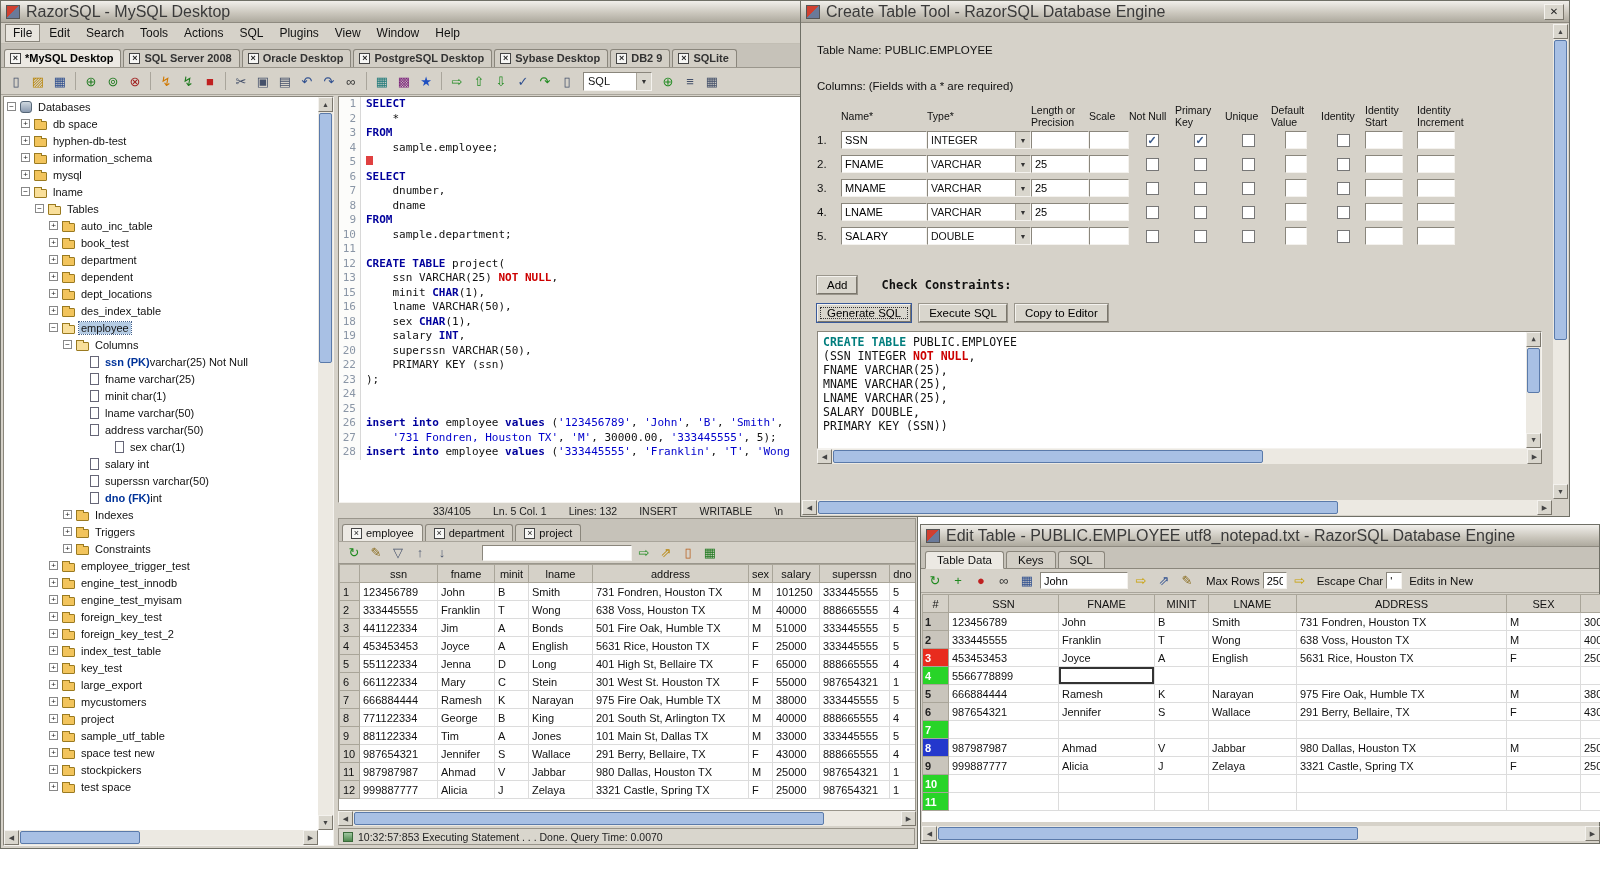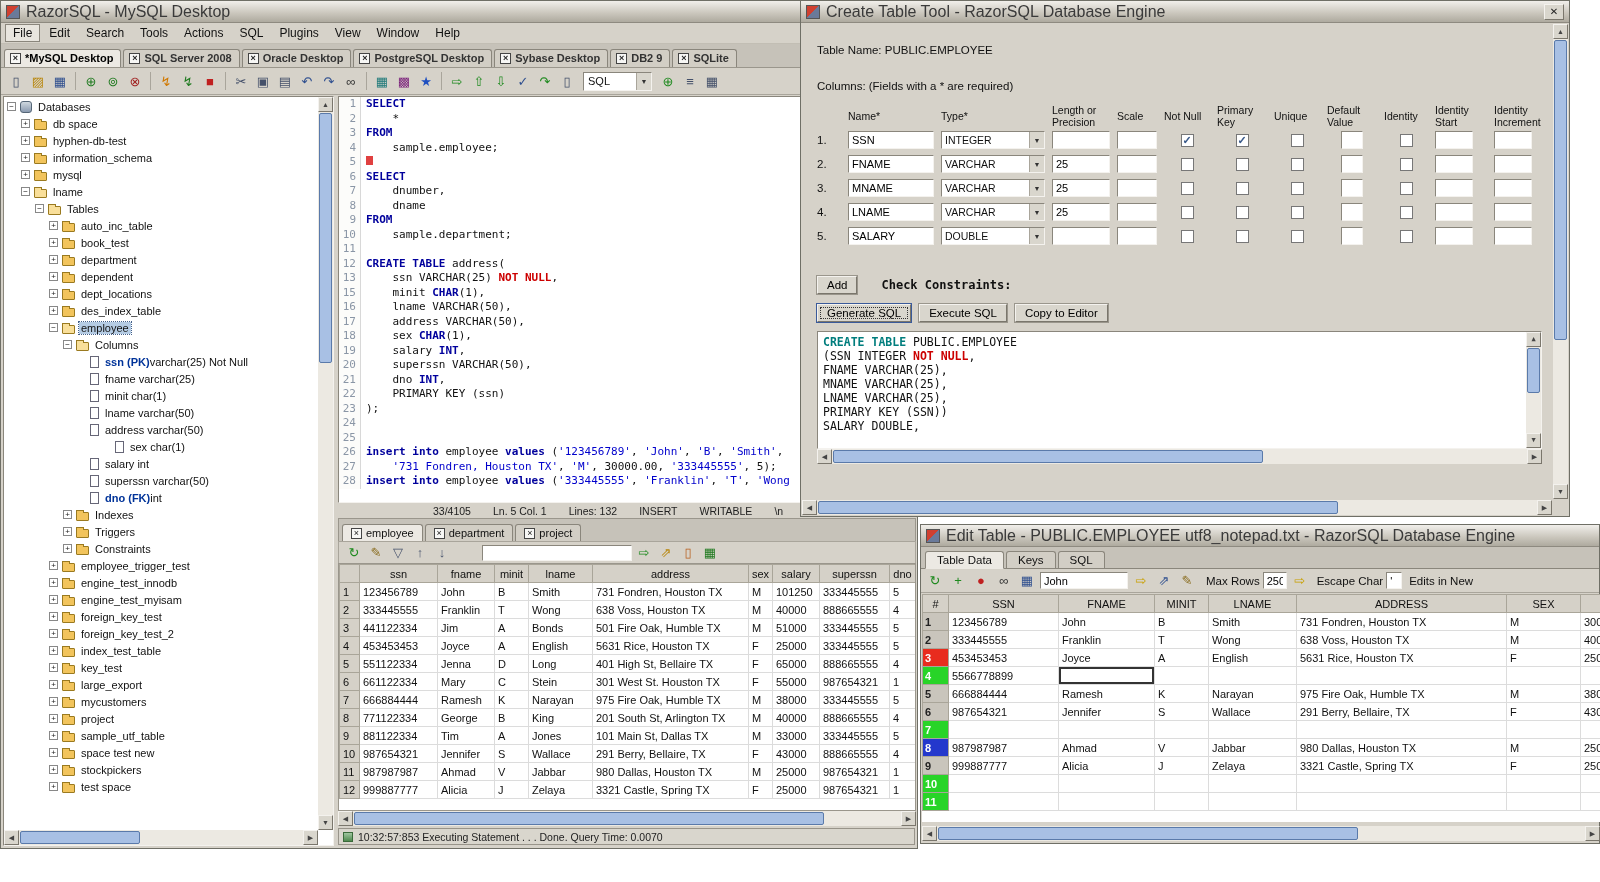--- a/index.html
+++ b/index.html
@@ -108,21 +108,21 @@
     padding:0 4px;font-size:10.5px;color:#222;}
   .sicon{width:10px;height:10px;background:linear-gradient(#9fc69f,#4f8a4f);
     border:1px solid #3a6a3a;flex:0 0 auto;}
   
   #create-dialog{left:800px;top:0;width:770px;height:517px;z-index:20;}
   .dlg-body{position:absolute;left:1px;top:23px;right:17px;bottom:17px;padding:14px 10px 0 15px;
     font-size:11.5px;overflow:hidden;}
   .lbl{margin-bottom:0;}
   .ct-grid{display:grid;
     grid-template-columns:24px 86px 104px 58px 40px 46px 50px 46px 50px 44px 52px 58px;
-    column-gap:7px;align-items:center;}
+    align-items:center;}
   .ct-h{font-size:10.5px;white-space:pre-line;line-height:12px;}
   .ct-row{height:24px;}
   .tinput{height:18px;background:#fff;border:1px solid;
     border-color:#8a867c #f4f2ee #f4f2ee #8a867c;font-size:11px;padding:0 3px;width:100%;
     font-family:"Liberation Sans",sans-serif;}
   .ctcombo{display:flex;align-items:center;height:18px;background:#fff;border:1px solid;
     border-color:#8a867c #f4f2ee #f4f2ee #8a867c;}
   .ctcombo .cval{flex:1;padding:0 3px;font-size:10.5px;overflow:hidden;white-space:nowrap;}
   .ctcombo .cbtn{width:15px;height:16px;background:#d9d6cd;border-left:1px solid #a9a59b;
     font-size:7px;display:flex;align-items:center;justify-content:center;color:#333;}
@@ -558,29 +558,27 @@
       <div class="ed-line"><span class="gut">2</span><span class="ed-body"><span class="seg-p">    *</span></span></div>
       <div class="ed-line"><span class="gut">3</span><span class="ed-body"><span class="seg-k">FROM</span></span></div>
       <div class="ed-line"><span class="gut">4</span><span class="ed-body"><span class="seg-p">    sample.employee;</span></span></div>
       <div class="ed-line"><span class="gut">5</span><span class="ed-body"><span class="edmark"></span></span></div>
       <div class="ed-line"><span class="gut">6</span><span class="ed-body"><span class="seg-k">SELECT</span></span></div>
       <div class="ed-line"><span class="gut">7</span><span class="ed-body"><span class="seg-p">    dnumber,</span></span></div>
       <div class="ed-line"><span class="gut">8</span><span class="ed-body"><span class="seg-p">    dname</span></span></div>
       <div class="ed-line"><span class="gut">9</span><span class="ed-body"><span class="seg-k">FROM</span></span></div>
       <div class="ed-line"><span class="gut">10</span><span class="ed-body"><span class="seg-p">    sample.department;</span></span></div>
       <div class="ed-line"><span class="gut">11</span><span class="ed-body"></span></div>
-      <div class="ed-line"><span class="gut">12</span><span class="ed-body"><span class="seg-k">CREATE TABLE</span><span class="seg-p"> address(</span></span></div>
+      <div class="ed-line"><span class="gut">12</span><span class="ed-body"><span class="seg-k">CREATE TABLE</span><span class="seg-p"> project(</span></span></div>
       <div class="ed-line"><span class="gut">13</span><span class="ed-body"><span class="seg-p">    ssn VARCHAR(25) </span><span class="seg-r">NOT NULL</span><span class="seg-p">,</span></span></div>
       <div class="ed-line"><span class="gut">15</span><span class="ed-body"><span class="seg-p">    minit </span><span class="seg-k">CHAR</span><span class="seg-p">(1),</span></span></div>
       <div class="ed-line"><span class="gut">16</span><span class="ed-body"><span class="seg-p">    lname VARCHAR(50),</span></span></div>
-      <div class="ed-line"><span class="gut">17</span><span class="ed-body"><span class="seg-p">    address VARCHAR(50),</span></span></div>
       <div class="ed-line"><span class="gut">18</span><span class="ed-body"><span class="seg-p">    sex </span><span class="seg-k">CHAR</span><span class="seg-p">(1),</span></span></div>
       <div class="ed-line"><span class="gut">19</span><span class="ed-body"><span class="seg-p">    salary </span><span class="seg-k">INT</span><span class="seg-p">,</span></span></div>
       <div class="ed-line"><span class="gut">20</span><span class="ed-body"><span class="seg-p">    superssn VARCHAR(50),</span></span></div>
-      <div class="ed-line"><span class="gut">21</span><span class="ed-body"><span class="seg-p">    dno </span><span class="seg-k">INT</span><span class="seg-p">,</span></span></div>
       <div class="ed-line"><span class="gut">22</span><span class="ed-body"><span class="seg-p">    PRIMARY KEY (ssn)</span></span></div>
       <div class="ed-line"><span class="gut">23</span><span class="ed-body"><span class="seg-p">);</span></span></div>
       <div class="ed-line"><span class="gut">24</span><span class="ed-body"></span></div>
       <div class="ed-line"><span class="gut">25</span><span class="ed-body"></span></div>
       <div class="ed-line"><span class="gut">26</span><span class="ed-body"><span class="seg-k">insert into</span><span class="seg-p"> employee </span><span class="seg-k">values</span><span class="seg-p"> (</span><span class="seg-s">'123456789'</span><span class="seg-p">, </span><span class="seg-s">'John'</span><span class="seg-p">, </span><span class="seg-s">'B'</span><span class="seg-p">, </span><span class="seg-s">'Smith'</span><span class="seg-p">,</span></span></div>
       <div class="ed-line"><span class="gut">27</span><span class="ed-body"><span class="seg-p">    </span><span class="seg-s">'731 Fondren, Houston TX'</span><span class="seg-p">, </span><span class="seg-s">'M'</span><span class="seg-p">, 30000.00, </span><span class="seg-s">'333445555'</span><span class="seg-p">, 5);</span></span></div>
       <div class="ed-line"><span class="gut">28</span><span class="ed-body"><span class="seg-k">insert into</span><span class="seg-p"> employee </span><span class="seg-k">values</span><span class="seg-p"> (</span><span class="seg-s">'333445555'</span><span class="seg-p">, </span><span class="seg-s">'Franklin'</span><span class="seg-p">, </span><span class="seg-s">'T'</span><span class="seg-p">, </span><span class="seg-s">'Wong</span></span></div>
     </div>
   <div id="editor-status">
       <span class="est">33/4105</span>
@@ -933,22 +931,22 @@
       <div class="sbv" style="right:0;top:0;bottom:0;background:#ece9e2;">
         <div class="sb-btn" style="top:0;right:0;">▲</div>
         <div class="sb-thumb" style="top:16px;right:1px;width:13px;height:45px;"></div>
         <div class="sb-btn" style="bottom:0;right:0;">▼</div>
       </div>
     <div style="white-space: pre;"><span class="seg-t2">CREATE TABLE</span><span class="seg-p"> PUBLIC.EMPLOYEE</span></div>
         <div style="white-space: pre;"><span class="seg-p">(SSN INTEGER </span><span class="seg-r">NOT NULL</span><span class="seg-p">,</span></div>
         <div style="white-space: pre;"><span class="seg-p">FNAME VARCHAR(25),</span></div>
         <div style="white-space: pre;"><span class="seg-p">MNAME VARCHAR(25),</span></div>
         <div style="white-space: pre;"><span class="seg-p">LNAME VARCHAR(25),</span></div>
+        <div style="white-space: pre;"><span class="seg-p">SALARY DOUBLE,</span></div>
         <div style="white-space: pre;"><span class="seg-p">PRIMARY KEY (SSN))</span></div>
-        <div style="white-space: pre;"><span class="seg-p">SALARY DOUBLE,</span></div>
       </div>
     <div class="sbh" style="position:relative;margin-top:0;width:100%;">
       <div class="sb-btn" style="left:0;top:0;">◀</div>
       <div class="sb-thumb" style="left:16px;top:1px;height:13px;width:430px;"></div>
       <div class="sb-btn" style="right:0;top:0;">▶</div>
     </div>
   </div>
   <div class="sbv" style="right:1px;top:23px;bottom:17px;">
     <div class="sb-btn" style="top:0;right:0;">▲</div>
     <div class="sb-thumb" style="top:16px;right:1px;width:13px;height:300px;"></div>

